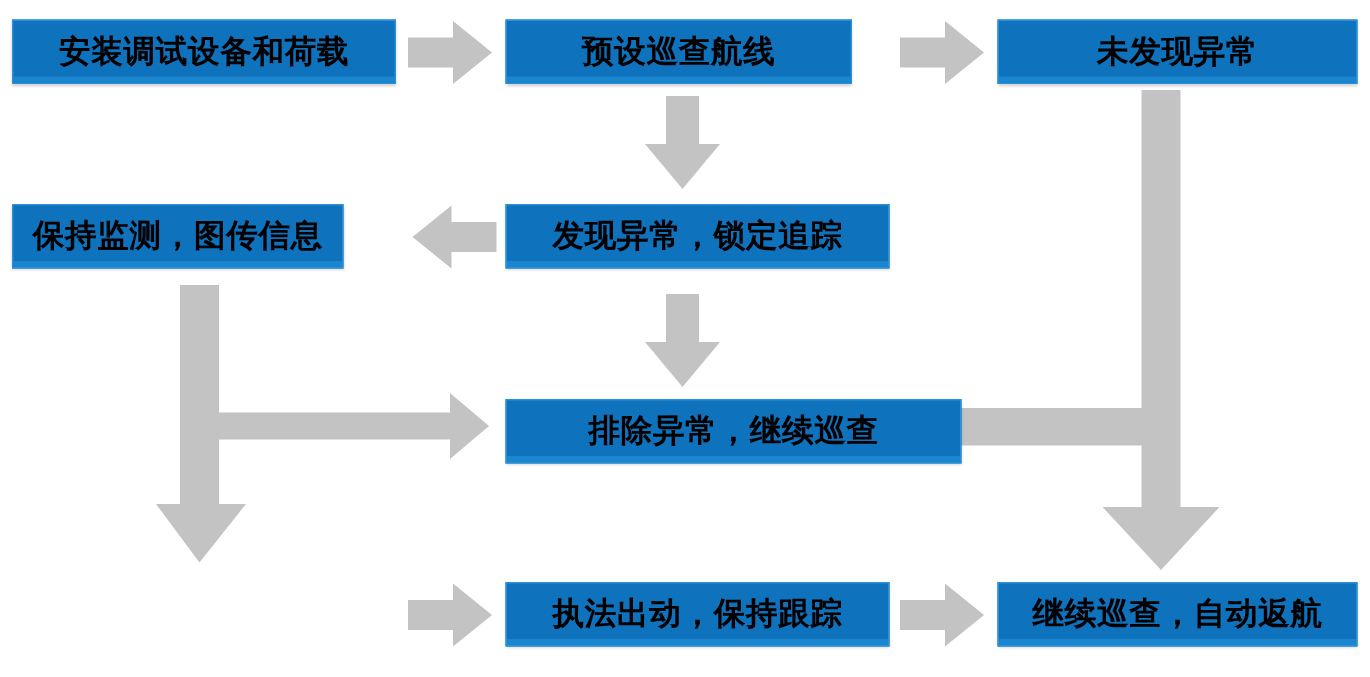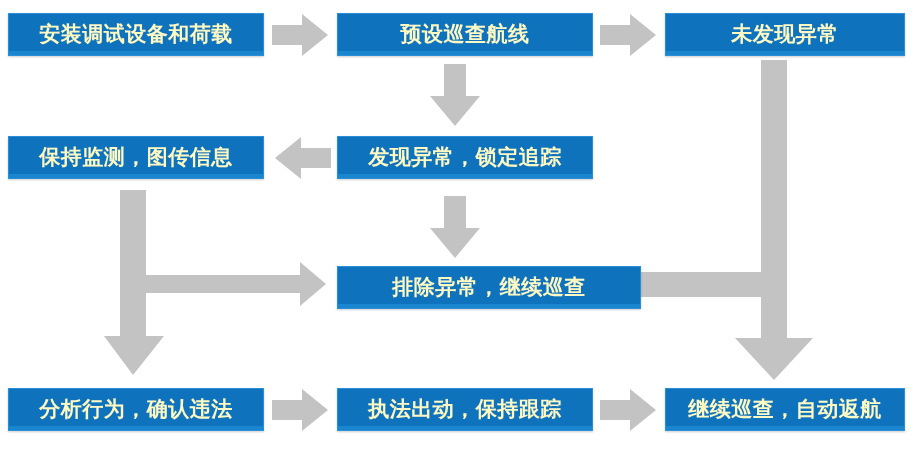--- a/index.html
+++ b/index.html
@@ -19,21 +19,21 @@
     overflow: hidden;
   }
   .node {
     position: absolute;
     box-sizing: border-box;
     background: #0f72bd;
     border: 1px solid #2a8fd6;
     display: flex;
     align-items: center;
     justify-content: center;
-    color: #fef9c3;
+    color: #000000;
     font-weight: bold;
     font-size: 21px;
     letter-spacing: 0.5px;
     text-align: center;
     line-height: 1.1;
     box-shadow: 0 1px 2px rgba(0,0,0,0.20);
   }
   .node .label {
     display: block;
     padding: 0 6px;
@@ -120,43 +120,40 @@
   <div class="conn" style="left:600px; top:389px; width:56px; height:42px;">
     <svg width="56" height="42" viewBox="0 0 56 42" aria-hidden="true">
       <polygon points="0,11 30,11 30,0 56,21 30,42 30,31 0,31" fill="#c3c3c3"></polygon>
     </svg>
   </div>
 
   <div class="node" style="left:8px; top:13px; width:256px; height:43px;">
     <span class="label">安装调试设备和荷载</span>
   </div>
 
-  <div class="node" style="left:337px; top:13px; width:256px; height:43px;">
+  <div class="node" style="left:337px; top:13px; width:231px; height:43px;">
     <span class="label">预设巡查航线</span>
   </div>
 
   <div class="node" style="left:665px; top:13px; width:240px; height:43px;font-family:Liberation Serif, serif;">
     <span class="label">未发现异常</span>
   </div>
 
-  <div class="node" style="left:8px; top:136px; width:256px; height:43px;">
+  <div class="node" style="left:8px; top:136px; width:221px; height:43px;">
     <span class="label">保持监测，图传信息</span>
   </div>
 
   <div class="node" style="left:337px; top:136px; width:256px; height:43px;align-items:center;">
     <span class="label">发现异常，锁定追踪</span>
   </div>
 
   <div class="node" style="left:337px; top:266px; width:304px; height:43px;">
     <span class="label">排除异常，继续巡查</span>
   </div>
 
-  <div class="node" style="left:8px; top:388px; width:256px; height:43px;">
-    <span class="label">分析行为，确认违法</span>
-  </div>
 
   <div class="node" style="left:337px; top:388px; width:256px; height:43px;font-family:Liberation Serif, serif;">
     <span class="label">执法出动，保持跟踪</span>
   </div>
 
   <div class="node" style="left:665px; top:388px; width:240px; height:43px;">
     <span class="label">继续巡查，自动返航</span>
   </div>
 
 </div>

